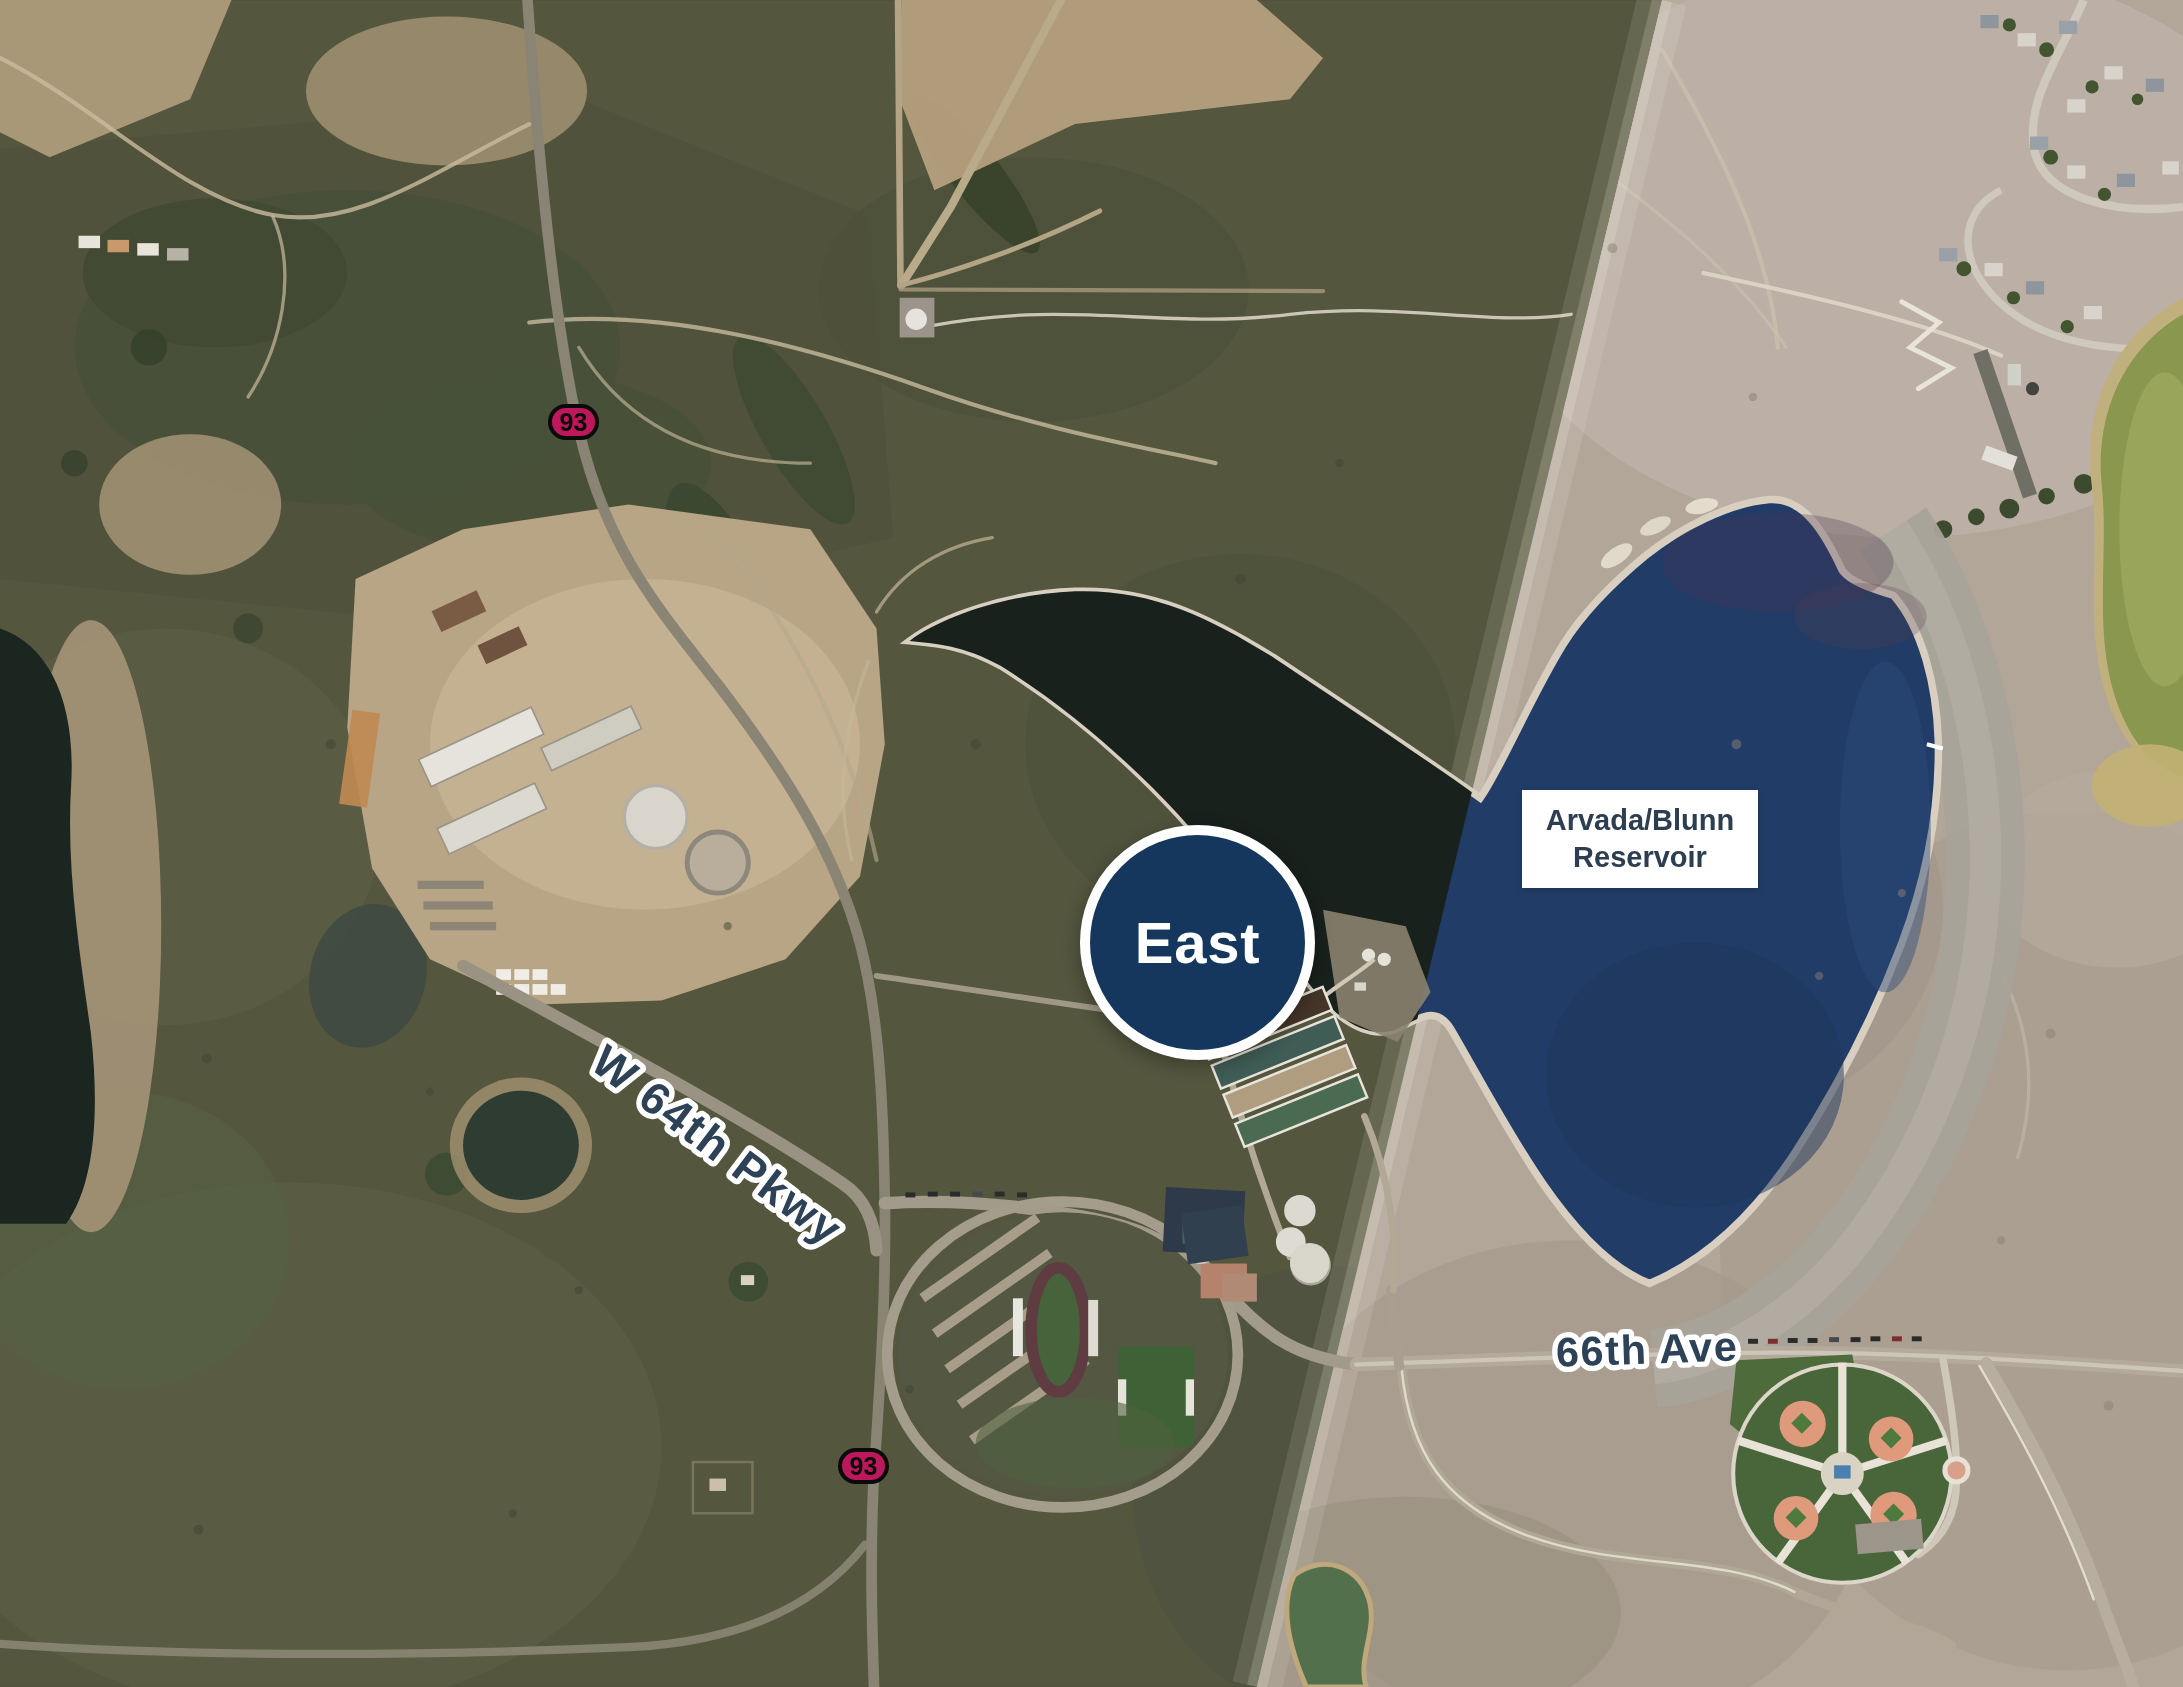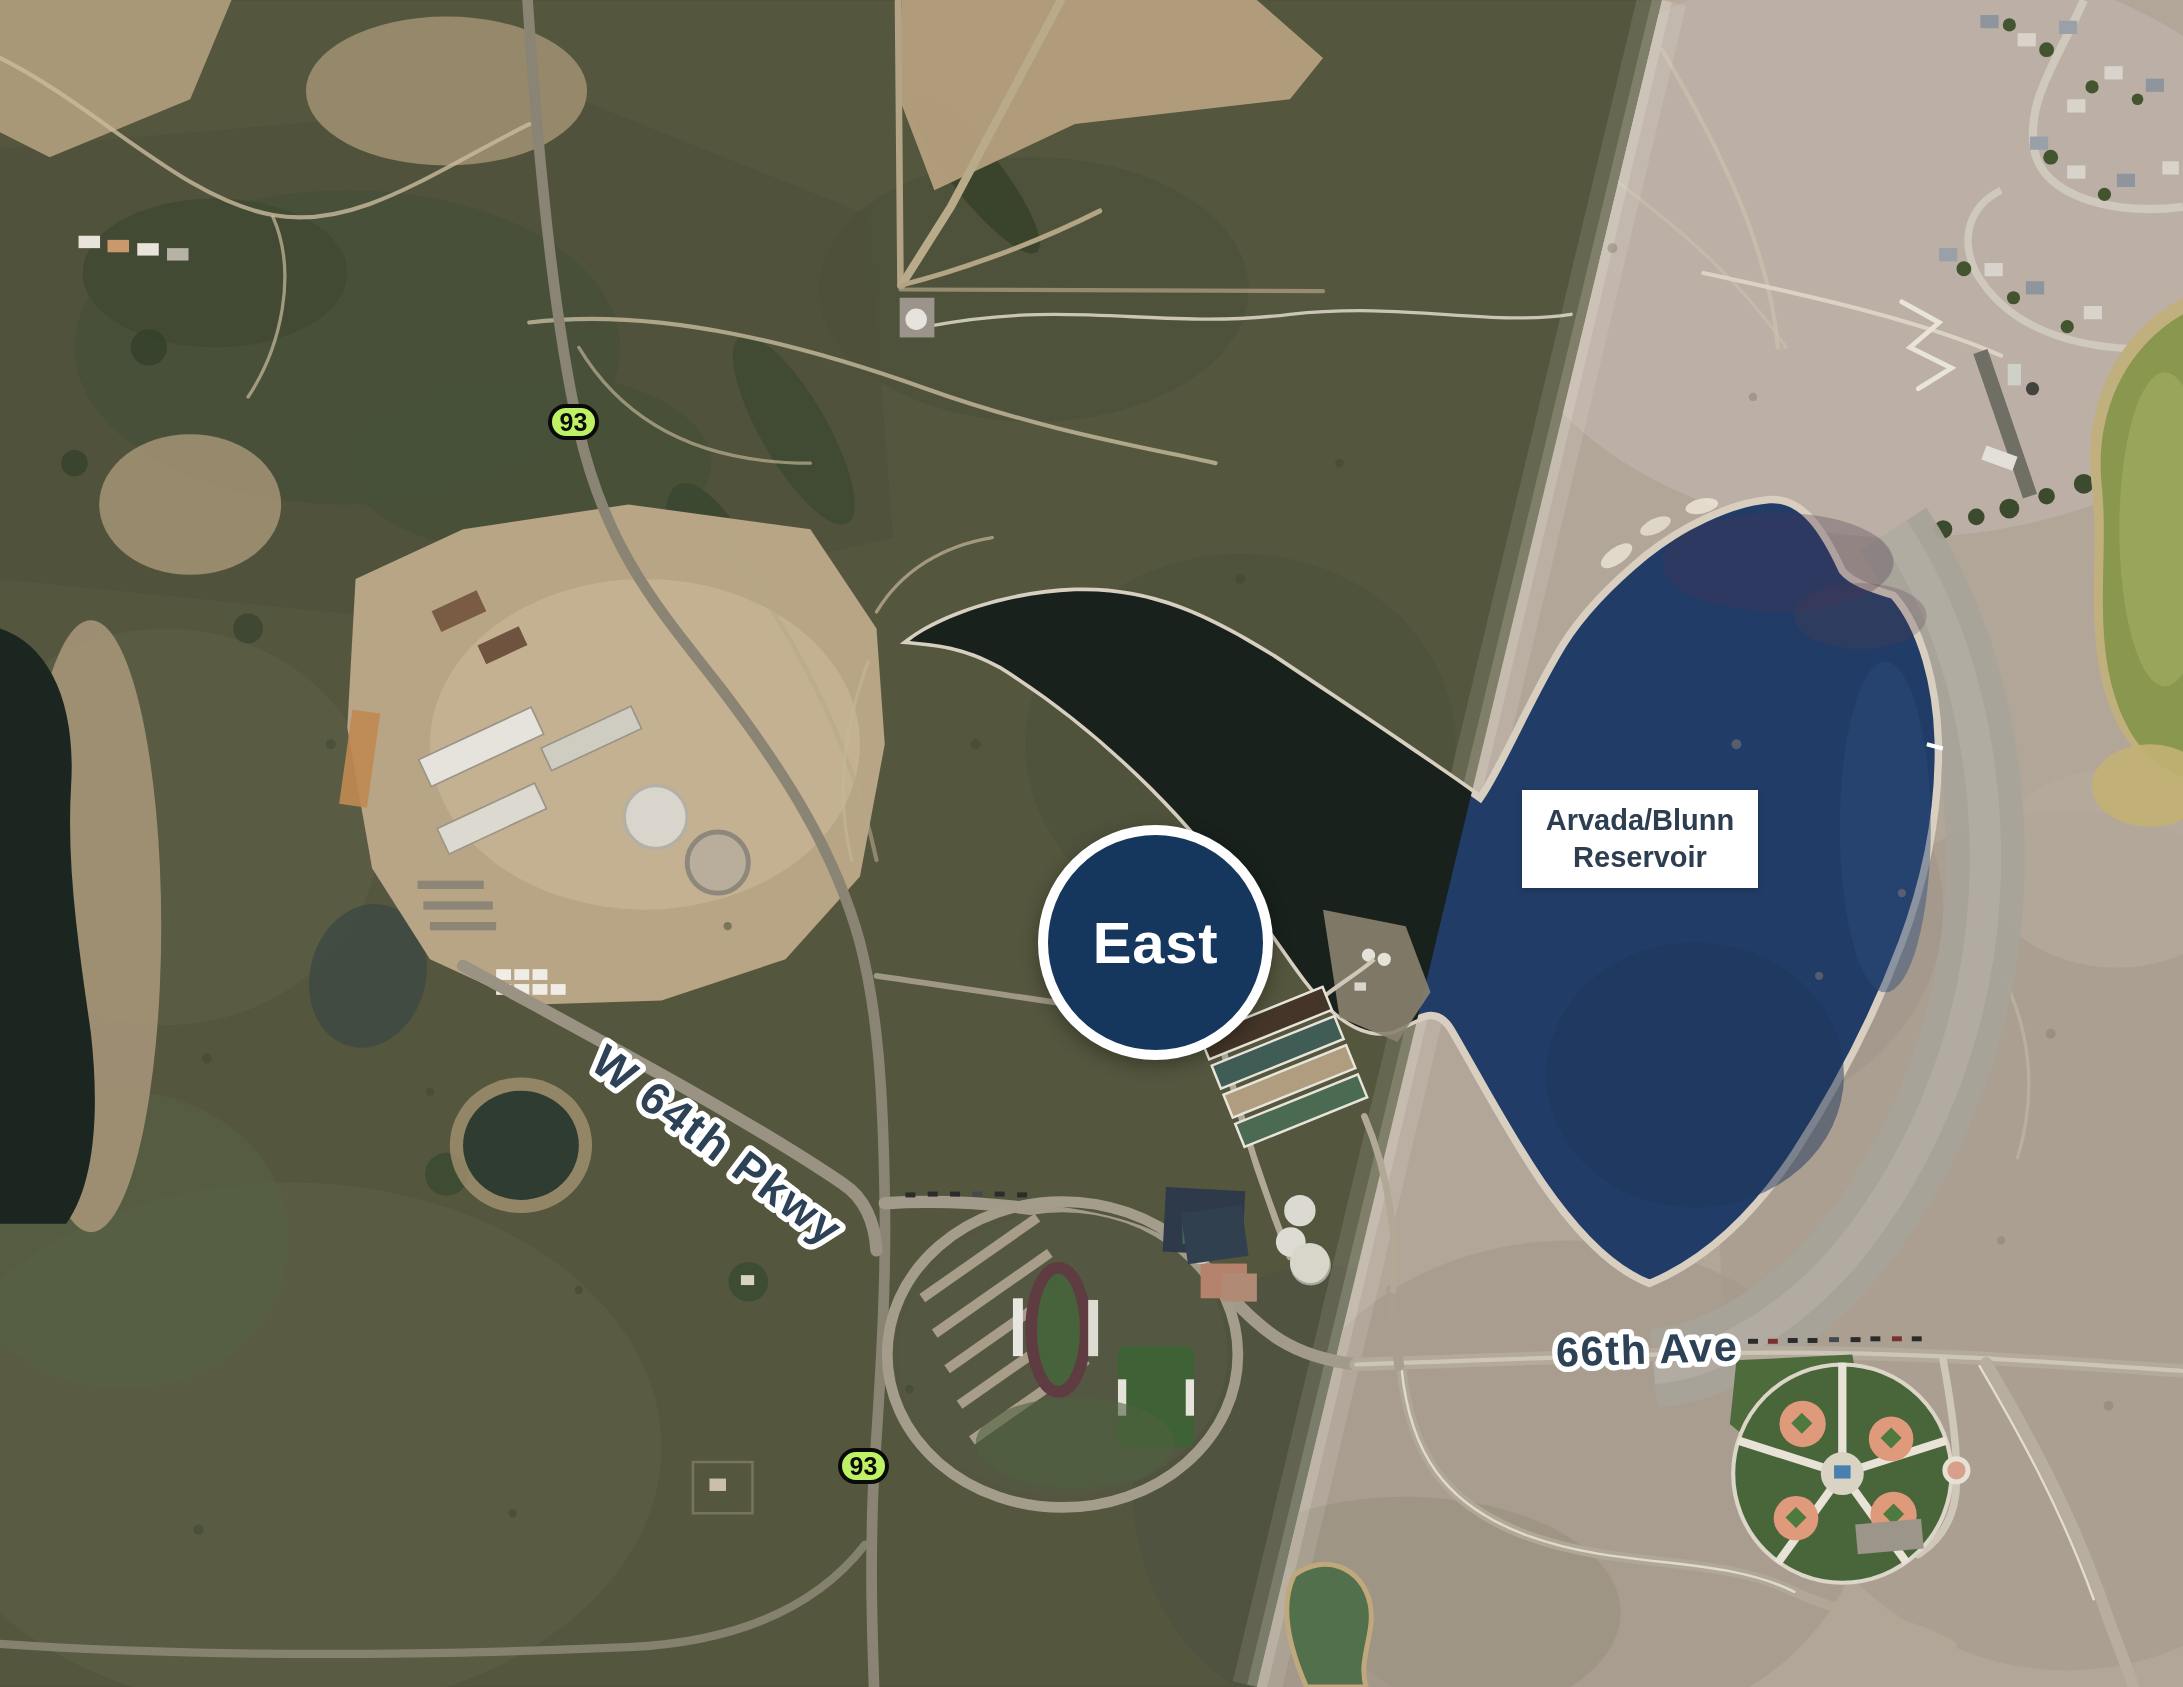--- a/index.html
+++ b/index.html
@@ -22,21 +22,21 @@
   
   .place-label{
     background:#ffffff;color:#2c3e50;font-weight:700;
     display:flex;flex-direction:column;align-items:center;justify-content:center;
     text-align:center;box-shadow:0 1.7px 6.6px rgba(0,0,0,0.18);
   }
   .place-label.reservoir{font-size:29px;line-height:37px;}
   .place-label.park{font-size:31px;line-height:33px;}
   
   .shield{
-    background:#bef264;border:4.1px solid #0a0a0a;border-radius:21.5px;
+    background:#be185d;border:4.1px solid #0a0a0a;border-radius:21.5px;
     display:flex;align-items:center;justify-content:center;
     color:#0a0a0a;font-size:25px;font-weight:700;
   }
   .svg-road-label{
     font-family:"Liberation Sans",sans-serif;font-weight:700;
     fill:#2d4257;stroke:#ffffff;stroke-width:13px;
     paint-order:stroke fill;stroke-linejoin:round;
   }
 </style>
 </head>
@@ -410,18 +410,18 @@
   </div>
   <div class="overlay shield" style="left:838px;top:1448px;width:51px;height:36px;">
     <span>93</span>
   </div>
 
   <div class="overlay place-label reservoir" style="left:1522px;top:790px;width:236px;height:98px;">
     <span>Arvada/Blunn</span>
     <span>Reservoir</span>
   </div>
 
-  <div class="overlay region-marker" style="left:1038px;top:825px;">
+  <div class="overlay region-marker" style="left:1080px;top:825px;">
     <span>East</span>
   </div>
 
 </div>
 
 
 </body></html>

